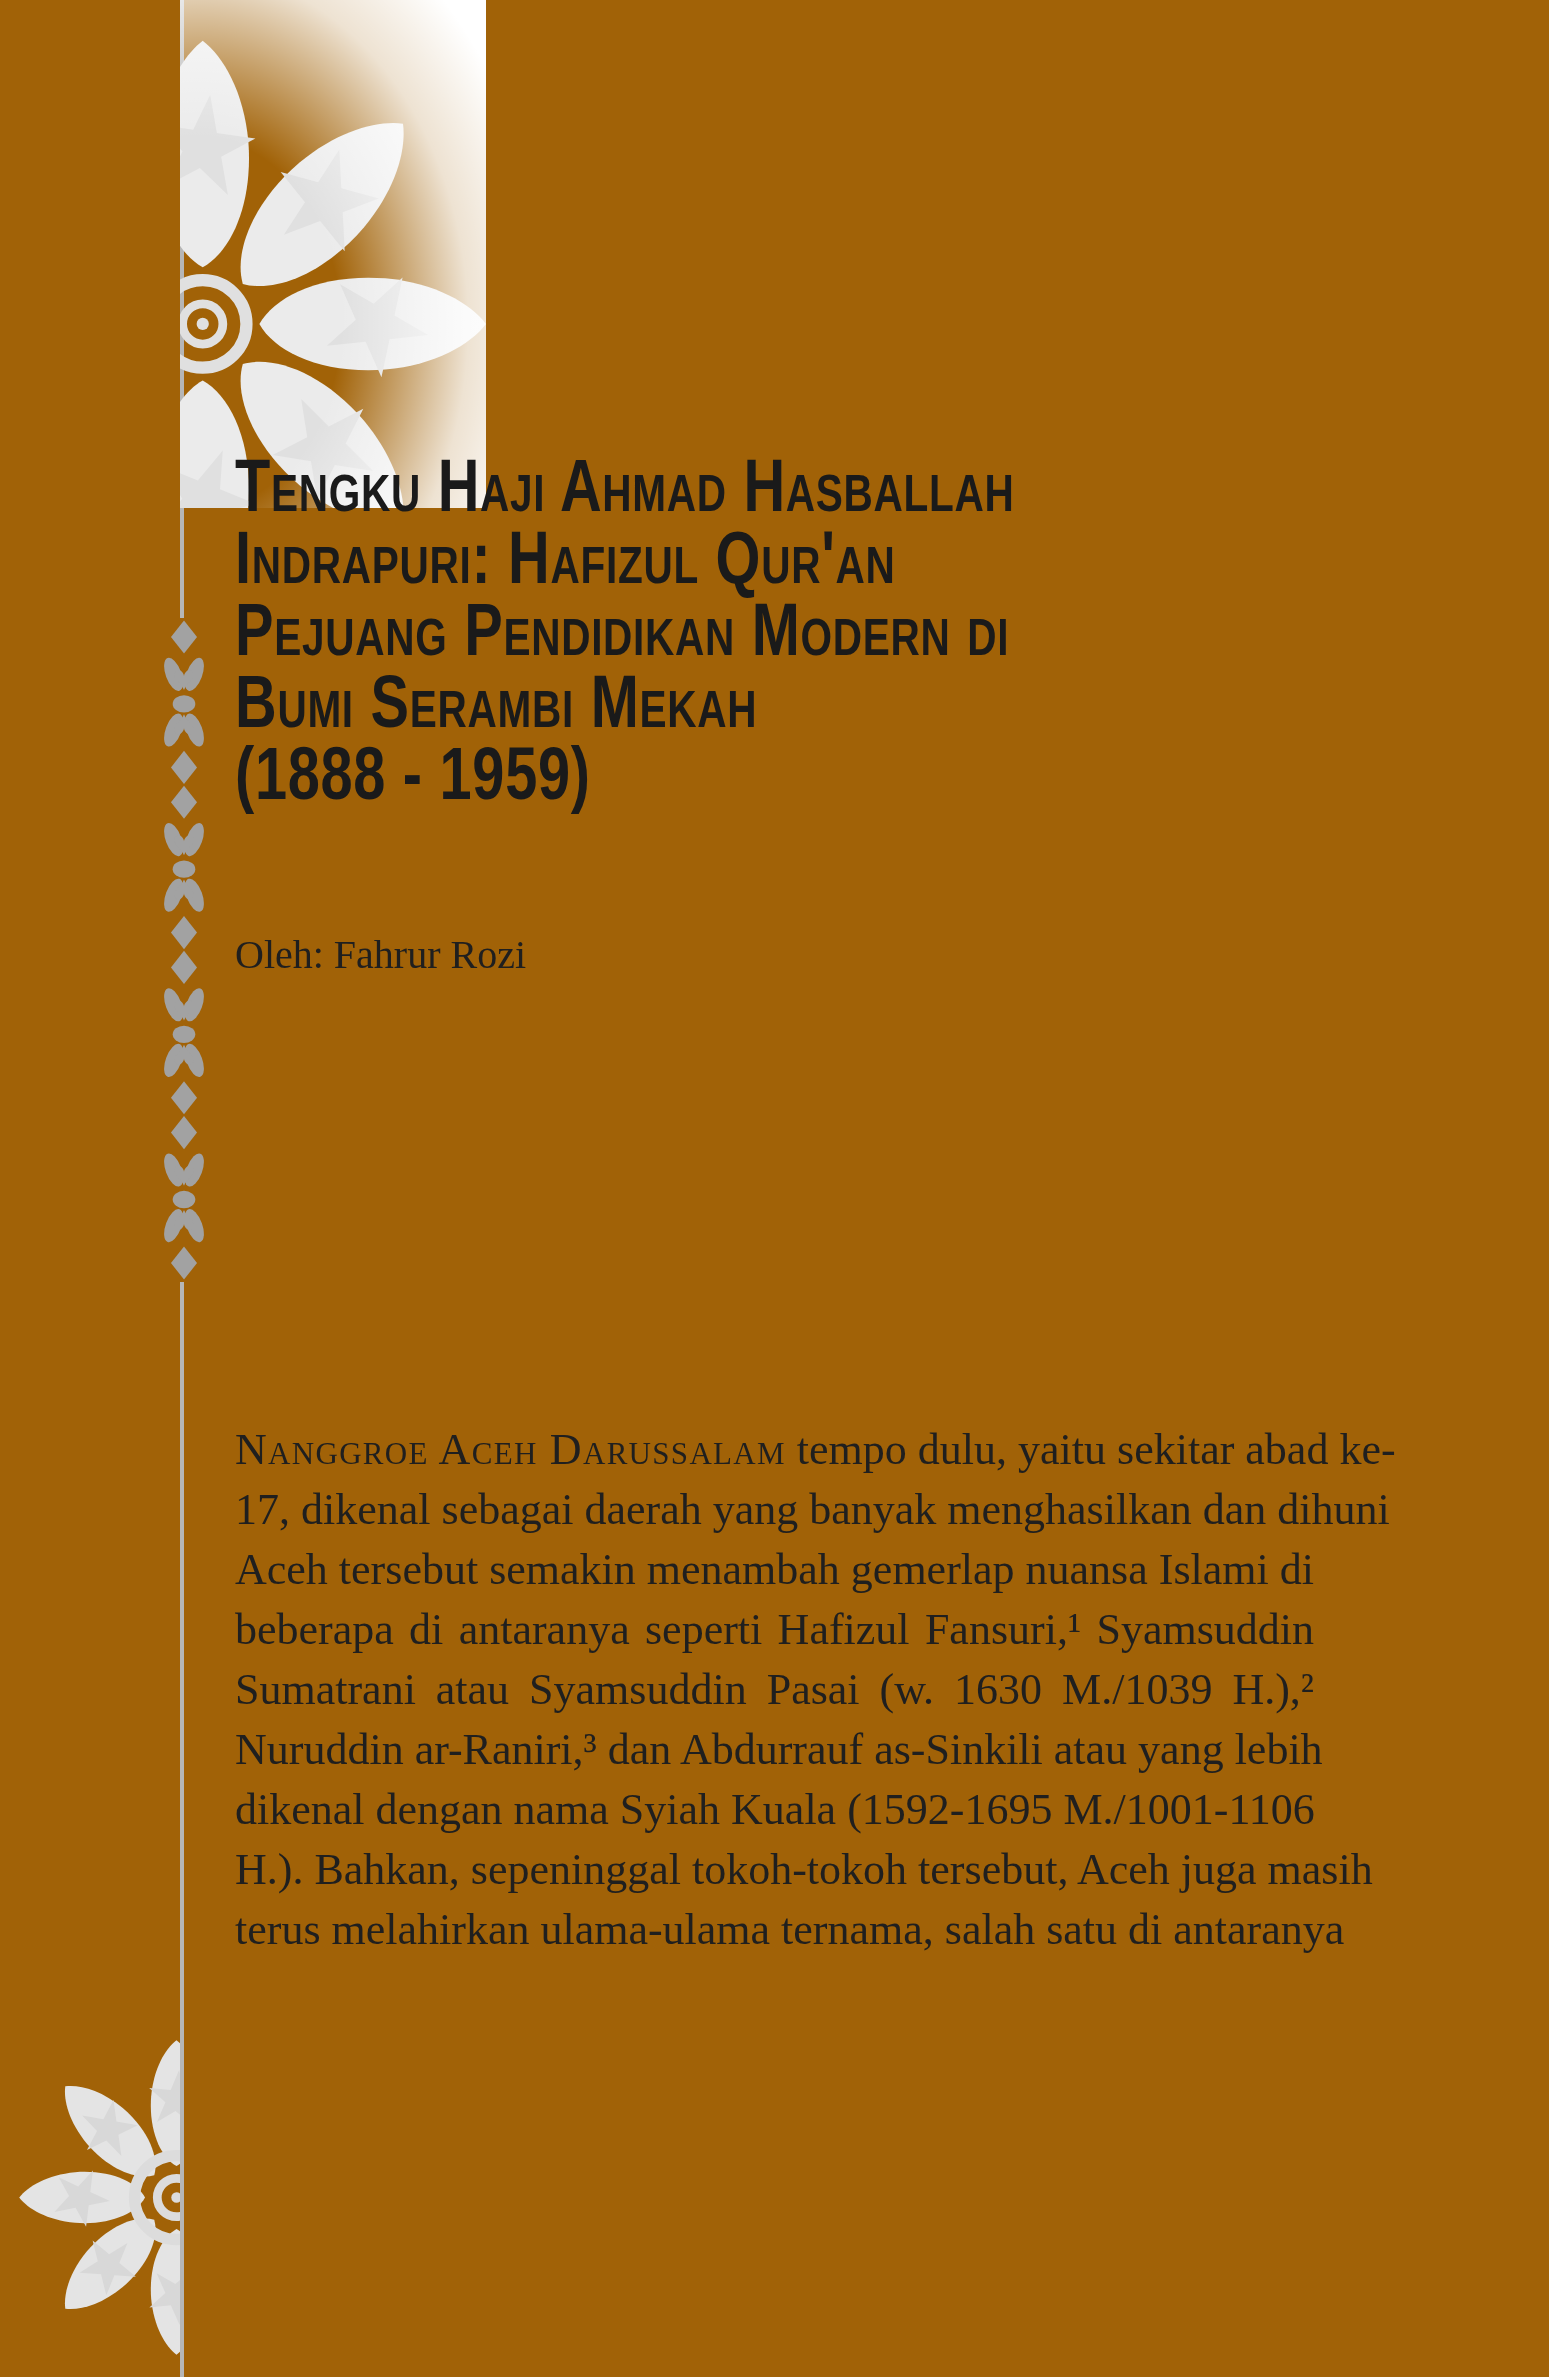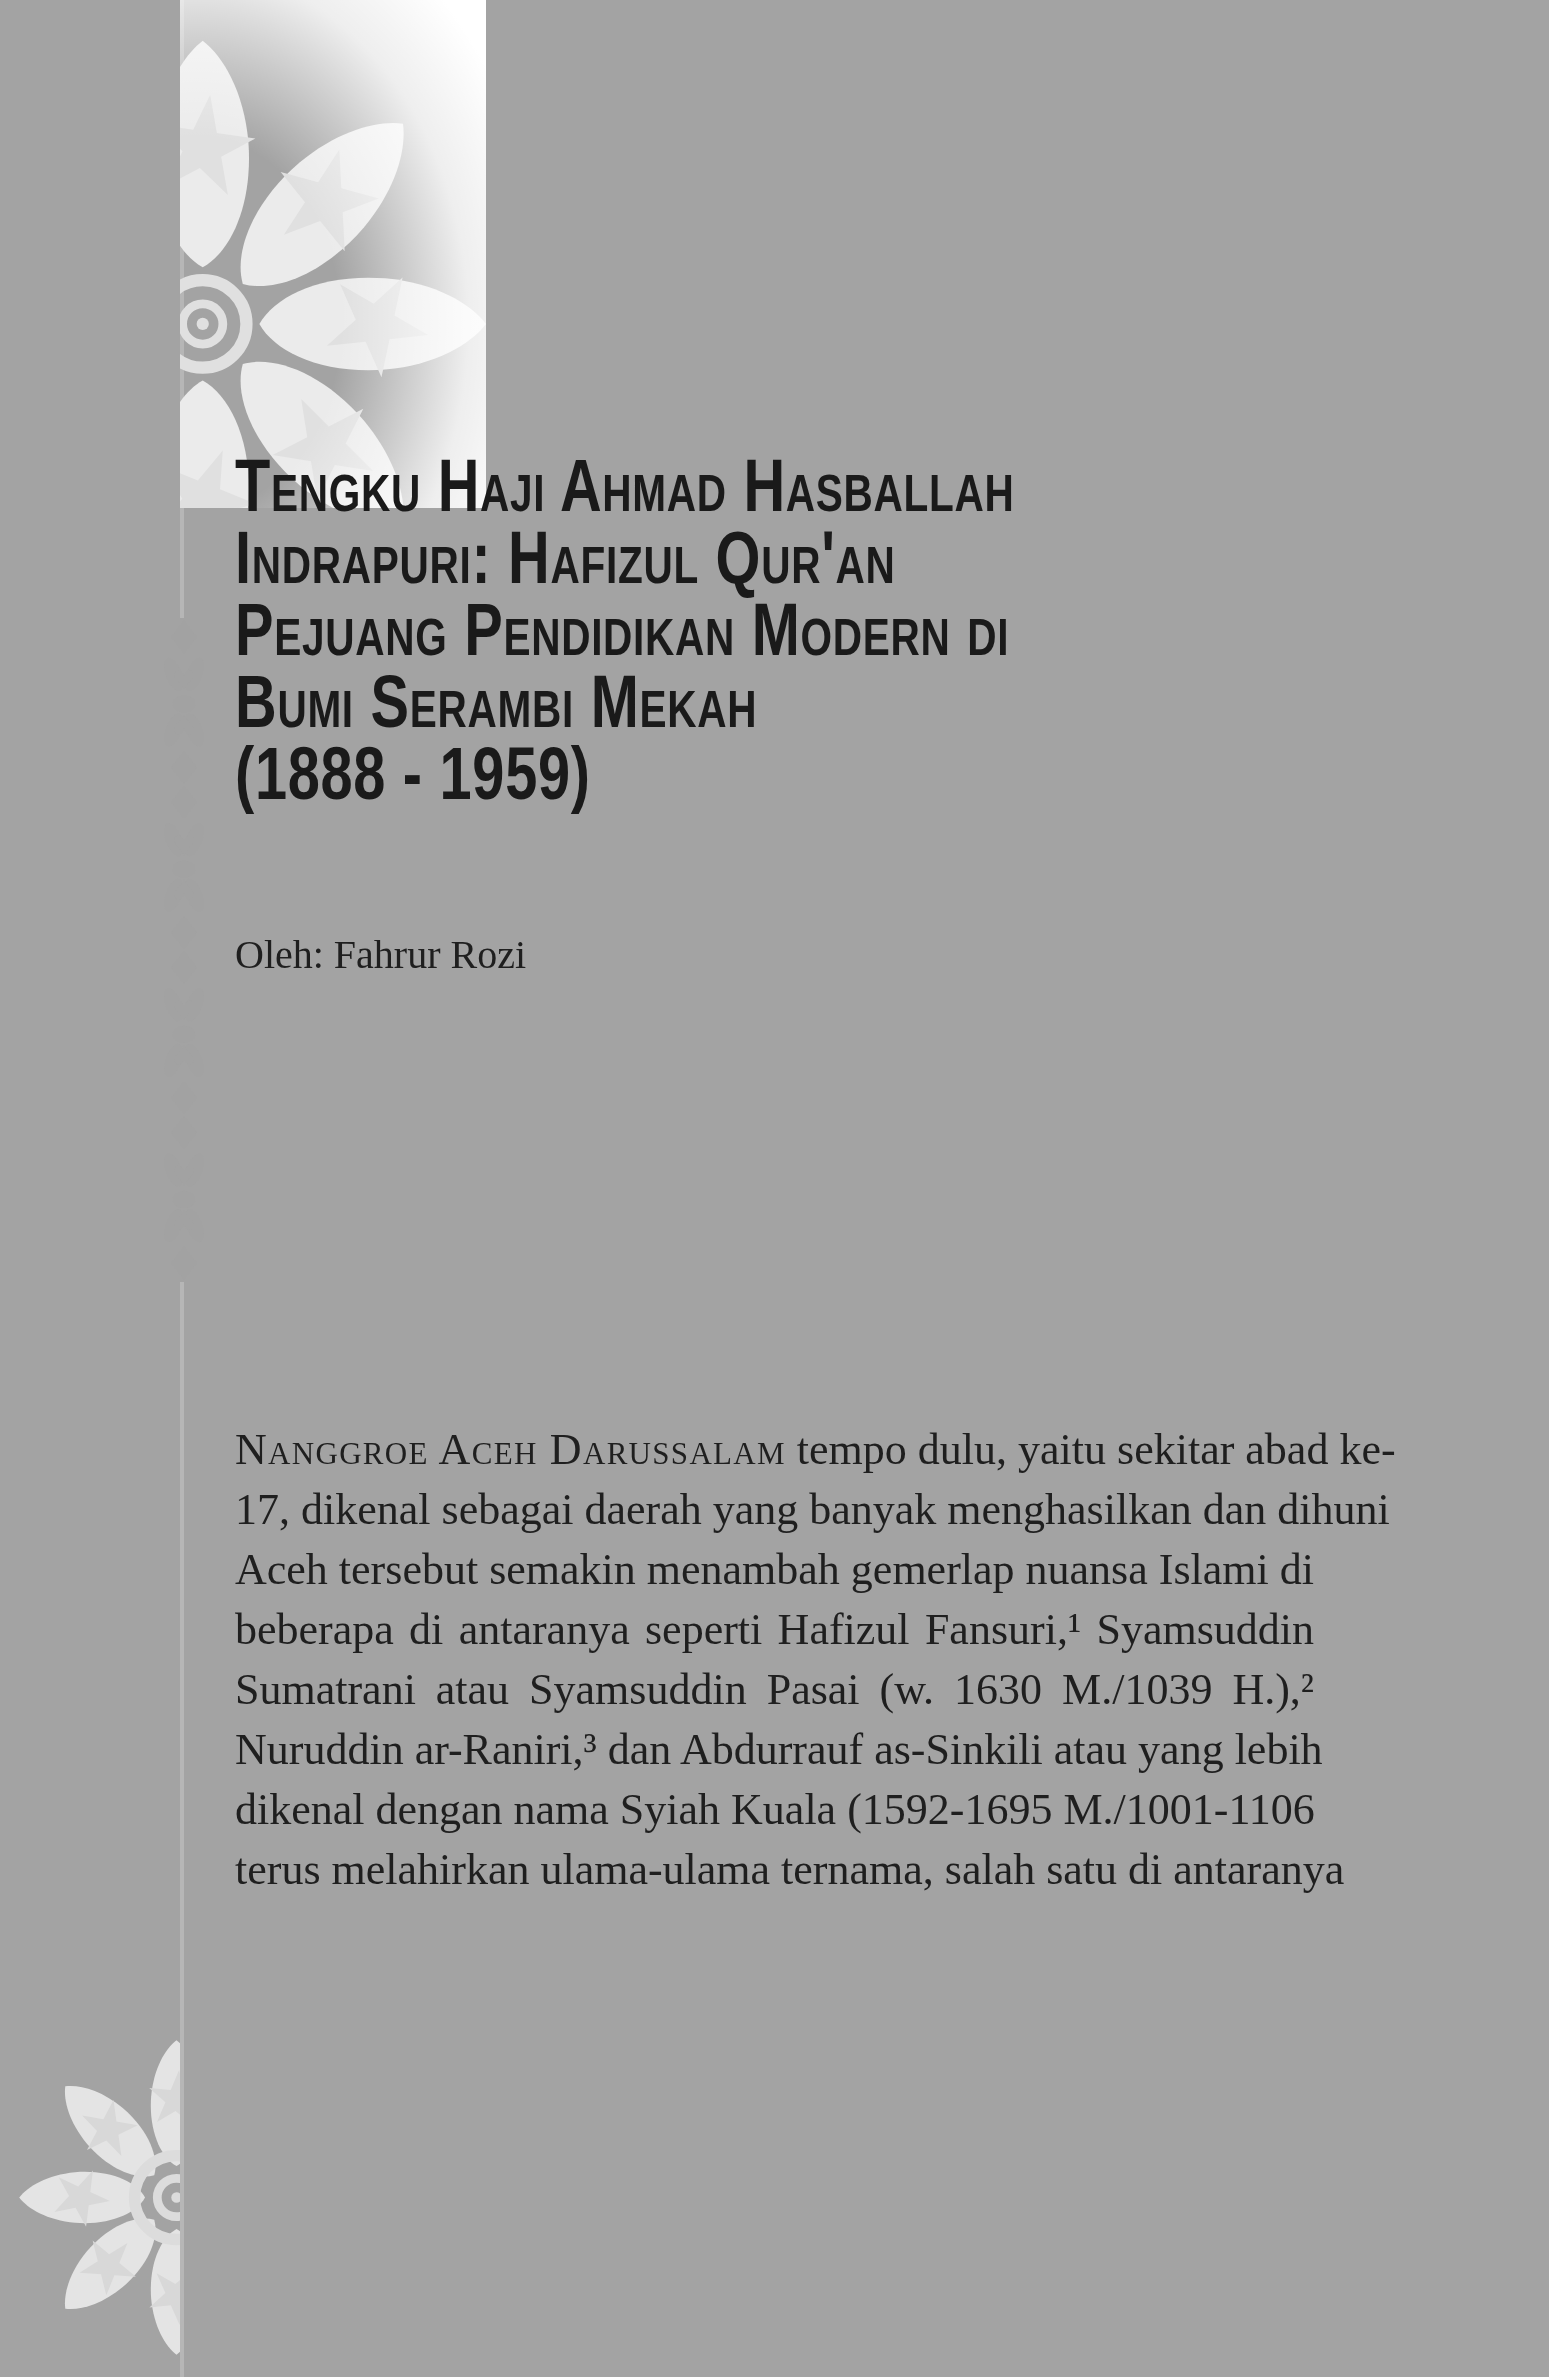--- a/index.html
+++ b/index.html
@@ -1,16 +1,16 @@
 <!DOCTYPE html>
 <html style="font-size:14px"><head>
 <meta charset="utf-8">
 <style>
   html,body{margin:0;padding:0;background:#ffffff;}
-  .page{position:relative;width:1549px;height:2377px;background:#a3a3a3;overflow:hidden;
+  .page{position:relative;width:1549px;height:2377px;background:#a16207;overflow:hidden;
         font-family:"Liberation Serif",serif;}
   
   .rule{position:absolute;left:180px;width:3.5px;background:#b6b6b6;}
   .rule-top{top:0;height:618px;}
   .rule-bottom{top:1282px;height:1096px;}
   
   .ornament-top{position:absolute;left:180px;top:0;width:306px;height:508px;}
   .ornament-top .fade{position:absolute;inset:0;
       background:radial-gradient(ellipse 376px 490px at 17.5px 324px,
         rgba(255,255,255,0) 38%, rgba(255,255,255,0.82) 72%, #ffffff 93%);}
@@ -139,17 +139,18 @@
   <div class="author">Oleh: Fahrur Rozi</div>
 
   <div class="bodytext">
     <div class="bline"><span class="lead">Nanggroe Aceh Darussalam</span><span> tempo dulu, yaitu sekitar abad ke-</span></div>
     <div class="bline">17, dikenal sebagai daerah yang banyak menghasilkan dan dihuni</div>
     <div class="bline">Aceh tersebut semakin menambah gemerlap nuansa Islami di</div>
     <div class="bline">beberapa di antaranya seperti Hafizul Fansuri,¹ Syamsuddin</div>
     <div class="bline">Sumatrani atau Syamsuddin Pasai (w. 1630 M./1039 H.),²</div>
     <div class="bline">Nuruddin ar-Raniri,³ dan Abdurrauf as-Sinkili atau yang lebih</div>
     <div class="bline">dikenal dengan nama Syiah Kuala (1592-1695 M./1001-1106</div>
+    <div class="bline">H.). Bahkan, sepeninggal tokoh-tokoh tersebut, Aceh juga masih</div>
     <div class="bline">terus melahirkan ulama-ulama ternama, salah satu di antaranya</div>
   </div>
 
 </div>
 
 
 </body></html>

